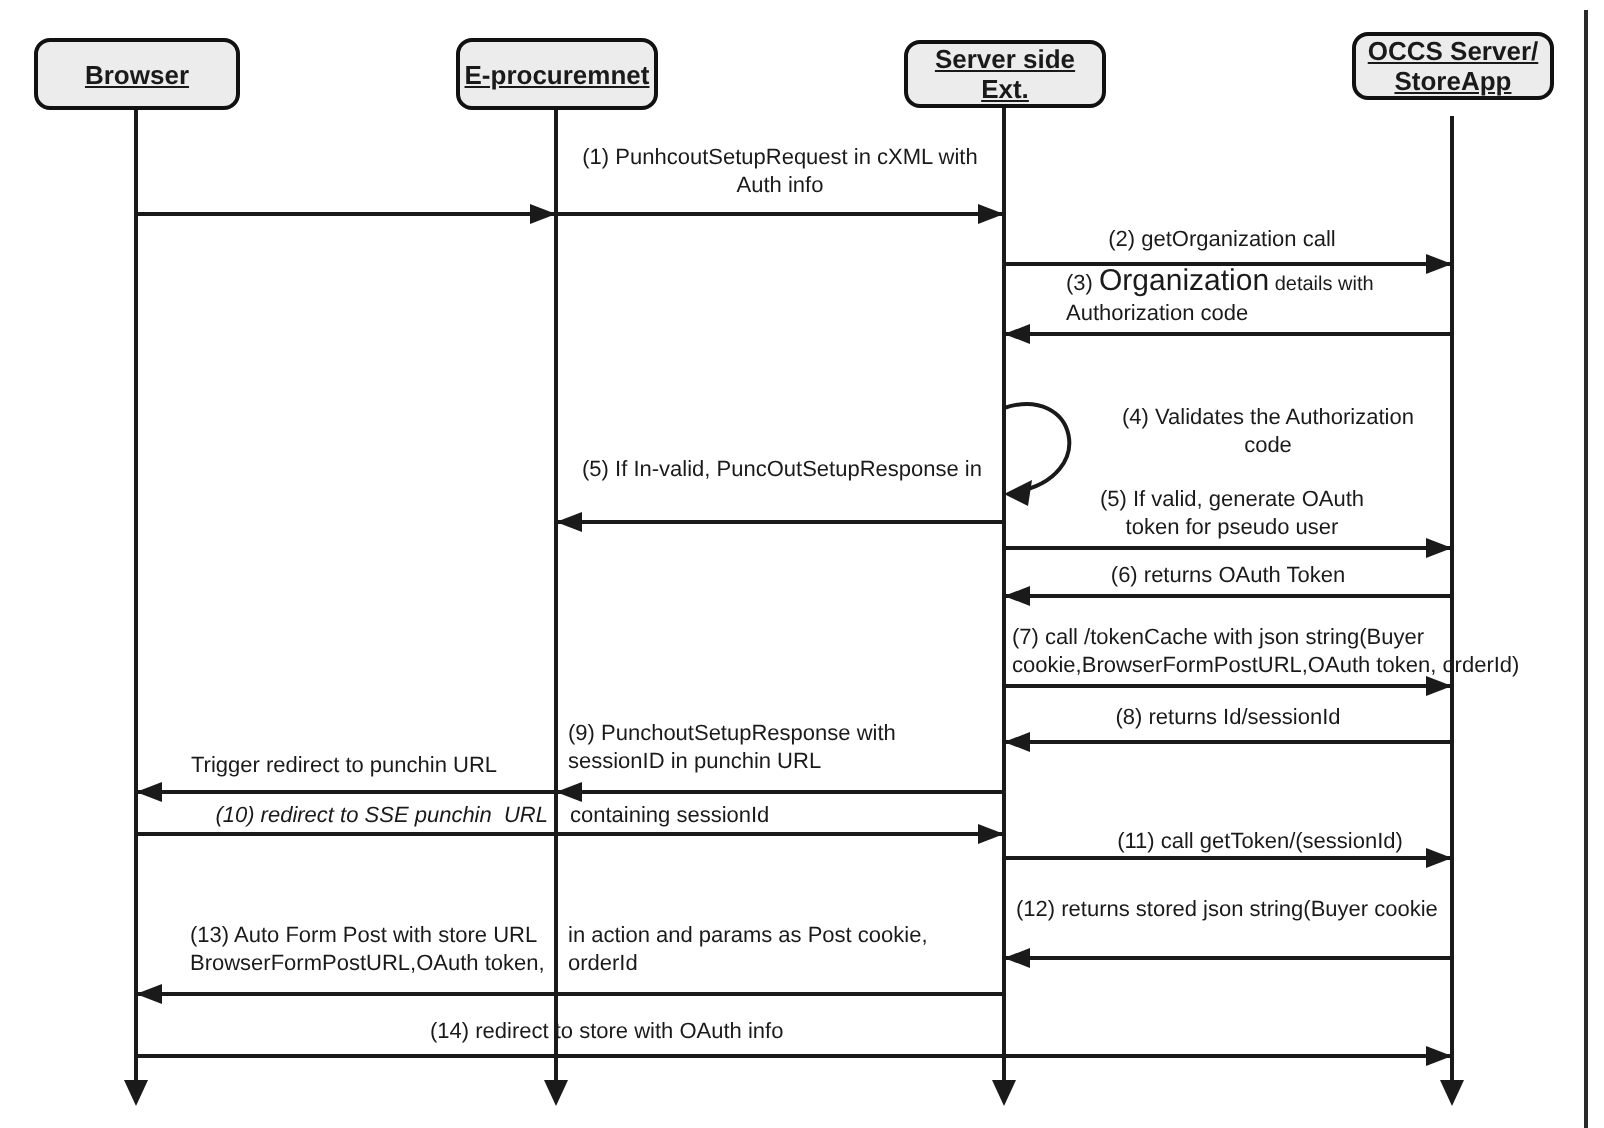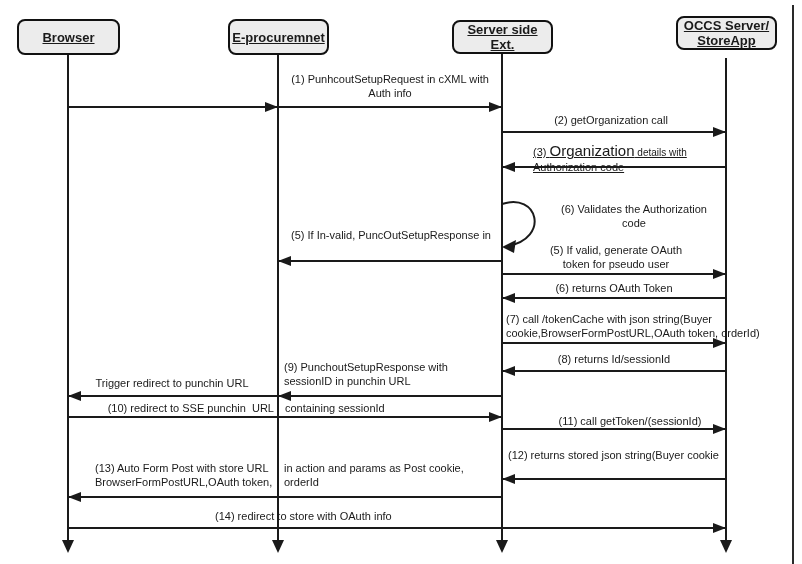--- a/index.html
+++ b/index.html
@@ -97,30 +97,30 @@
       <div class="mline" style="left: 502px; top: 428px; width: 224px;"></div>
       <div class="head head-right" style="left: 713px; top: 424px;"></div>
       <div class="mline" style="left: 502px; top: 478px; width: 224px;"></div>
       <div class="head head-left" style="left: 502px; top: 474px;"></div>
       <div class="mline" style="left: 68px; top: 496px; width: 434px;"></div>
       <div class="head head-left" style="left: 68px; top: 492px;"></div>
       <div class="mline" style="left: 68px; top: 527px; width: 658px;"></div>
       <div class="head head-right" style="left: 713px; top: 523px;"></div>
       <div class="label" style="top: 72px; left: 390px; transform: translateX(-50%); text-align: center;"><div>(1) PunhcoutSetupRequest in cXML with</div><div>Auth info</div></div>
       <div class="label" style="top: 113px; left: 611px; transform: translateX(-50%); text-align: center;"><div>(2) getOrganization call</div></div>
-      <div class="label" style="top: 144px; left: 533px; text-decoration: underline;"><div><span style="font-size: 11px;">(3) </span><span style="font-size: 15px;">Organization</span><span style="font-size: 10px;"> details with</span></div><div>Authorization code</div></div>
-      <div class="label" style="top: 202px; left: 634px; transform: translateX(-50%); text-align: center;"><div>(6) Validates the Authorization</div><div>code</div></div>
+      <div class="label" style="top: 134px; left: 533px;"><div><span style="font-size: 11px;">(3) </span><span style="font-size: 15px;">Organization</span><span style="font-size: 10px;"> details with</span></div><div>Authorization code</div></div>
+      <div class="label" style="top: 202px; left: 634px; transform: translateX(-50%); text-align: center;"><div>(4) Validates the Authorization</div><div>code</div></div>
       <div class="label" style="top: 228px; left: 391px; transform: translateX(-50%); text-align: center;"><div>(5) If In-valid, PuncOutSetupResponse in</div></div>
       <div class="label" style="top: 243px; left: 616px; transform: translateX(-50%); text-align: center;"><div>(5) If valid, generate OAuth</div><div>token for pseudo user</div></div>
       <div class="label" style="top: 281px; left: 614px; transform: translateX(-50%); text-align: center;"><div>(6) returns OAuth Token</div></div>
       <div class="label" style="top: 312px; left: 506px;"><div>(7) call /tokenCache with json string(Buyer</div><div>cookie,BrowserFormPostURL,OAuth token, orderId)</div></div>
       <div class="label" style="top: 352px; left: 614px; transform: translateX(-50%); text-align: center;"><div>(8) returns Id/sessionId</div></div>
       <div class="label" style="top: 360px; left: 284px;"><div>(9) PunchoutSetupResponse with</div><div>sessionID in punchin URL</div></div>
       <div class="label" style="top: 376px; left: 172px; transform: translateX(-50%); text-align: center;"><div>Trigger redirect to punchin URL</div></div>
-      <div class="label" style="top: 401px; left: 274px; transform: translateX(-100%); text-align: right;"><div>(10) redirect to SSE punchin  URL</div></div>
+      <div class="label" style="top: 401px; left: 274px; transform: translateX(-100%); text-align: right; font-style: italic;"><div>(10) redirect to SSE punchin  URL</div></div>
       <div class="label" style="top: 401px; left: 285px;"><div>containing sessionId</div></div>
       <div class="label" style="top: 414px; left: 630px; transform: translateX(-50%); text-align: center;"><div>(11) call getToken/(sessionId)</div></div>
       <div class="label" style="top: 448px; left: 508px;"><div>(12) returns stored json string(Buyer cookie</div></div>
       <div class="label" style="top: 461px; left: 95px;"><div>(13) Auto Form Post with store URL</div><div>BrowserFormPostURL,OAuth token,</div></div>
       <div class="label" style="top: 461px; left: 284px;"><div>in action and params as Post cookie,</div><div>orderId</div></div>
       <div class="label" style="top: 509px; left: 215px;"><div>(14) redirect to store with OAuth info</div></div>
     </div>
 
   <svg id="self-loop" width="64" height="62" viewBox="0 0 64 62" aria-hidden="true">
     <path d="M 8 8 C 44 -4, 56 42, 14 50" fill="none" stroke="#1a1a1a" stroke-width="2"></path>

